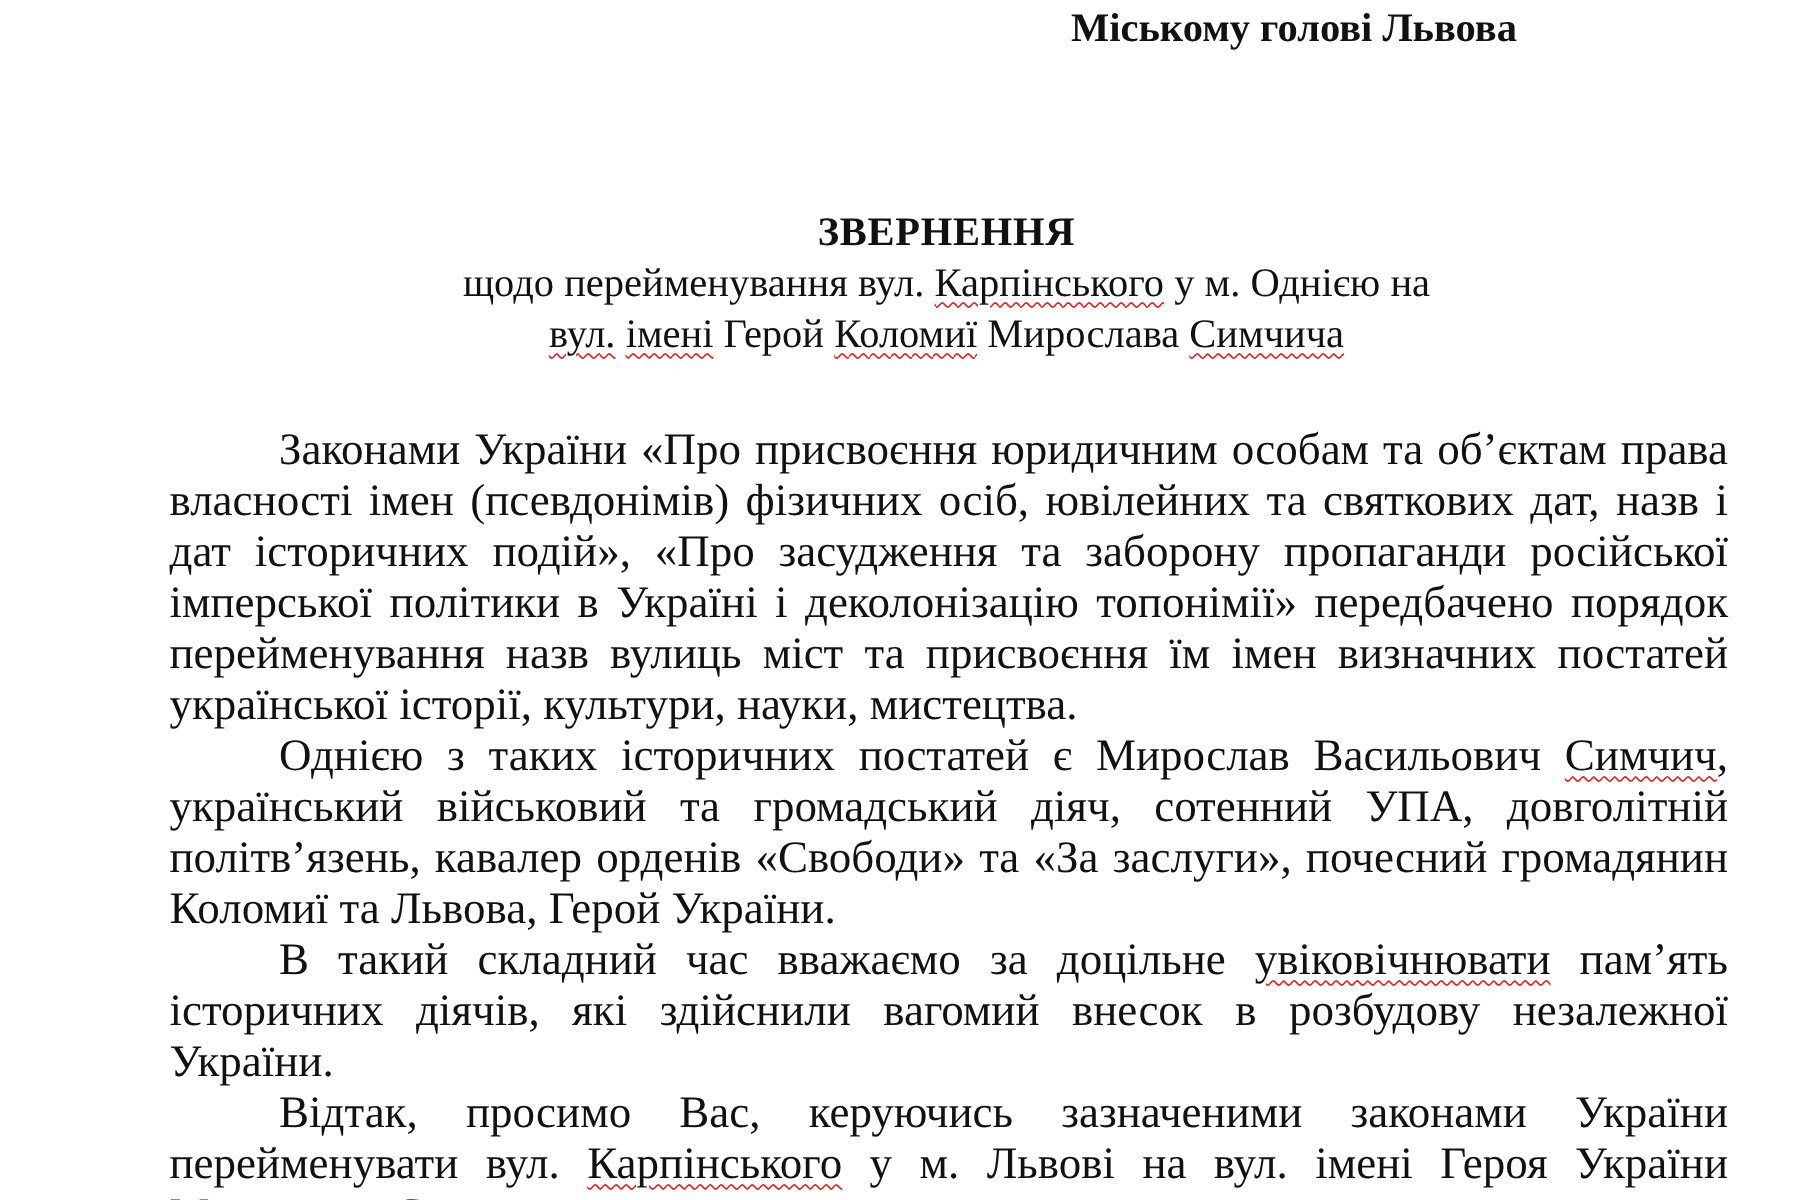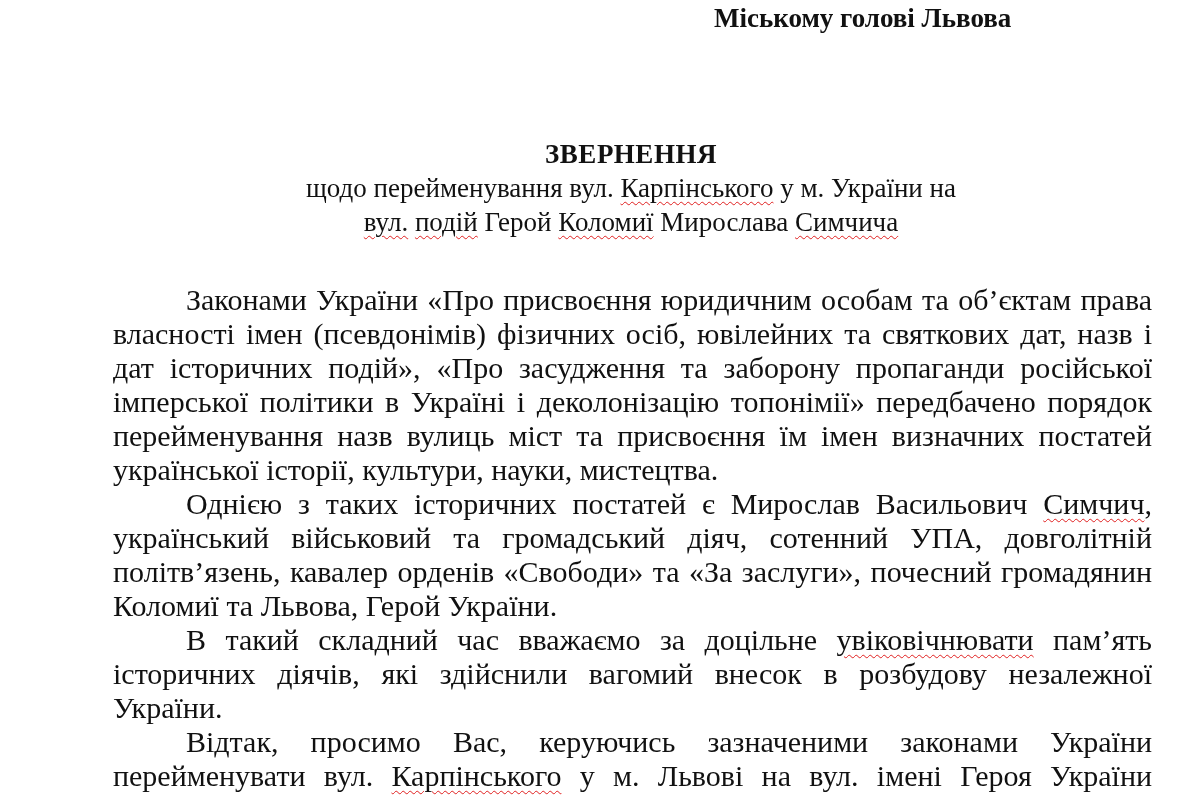--- a/index.html
+++ b/index.html
@@ -69,22 +69,22 @@
 </head>
 <body>
 
 <div class="addressee">
   <div>Міському голові Львова</div>
 </div>
 
 <div class="title-block">
   <div class="doc-title line">ЗВЕРНЕННЯ</div>
   <div class="doc-subtitle">
-    <span class="line"><span>щодо перейменування вул. </span><span class="spell">Карпінського</span><span> у м. України на</span></span>
-    <span class="line"><span class="spell">вул.</span><span> </span><span class="spell">подій</span><span> Герой </span><span class="spell">Коломиї</span><span> Мирослава </span><span class="spell">Симчича</span></span>
+    <span class="line"><span>щодо перейменування вул. </span><span class="spell">Карпінського</span><span> у м. Однією на</span></span>
+    <span class="line"><span class="spell">вул.</span><span> </span><span class="spell">імені</span><span> Герой </span><span class="spell">Коломиї</span><span> Мирослава </span><span class="spell">Симчича</span></span>
   </div>
 </div>
 
 <div class="body-text">
   <p>Законами України «Про присвоєння юридичним особам та об’єктам права власності імен (псевдонімів) фізичних осіб, ювілейних та святкових дат, назв і дат історичних подій», «Про засудження та заборону пропаганди російської імперської політики в Україні і деколонізацію топонімії» передбачено порядок перейменування назв вулиць міст та присвоєння їм імен визначних постатей української історії, культури, науки, мистецтва.</p>
   <p><span>Однією з таких історичних постатей є Мирослав Васильович </span><span class="spell">Симчич</span><span>, український військовий та громадський діяч, сотенний УПА, довголітній політв’язень, кавалер орденів «Свободи» та «За заслуги», почесний громадянин Коломиї та Львова, Герой України.</span></p>
   <p><span>В такий складний час вважаємо за доцільне </span><span class="spell">увіковічнювати</span><span> пам’ять історичних діячів, які здійснили вагомий внесок в розбудову незалежної України.</span></p>
   <p><span>Відтак, просимо Вас, керуючись зазначеними законами України перейменувати вул. </span><span class="spell">Карпінського</span><span> у м. Львові на вул. імені Героя України Мирослава </span><span class="spell">Симчича</span><span>.</span></p>
 </div>
 

